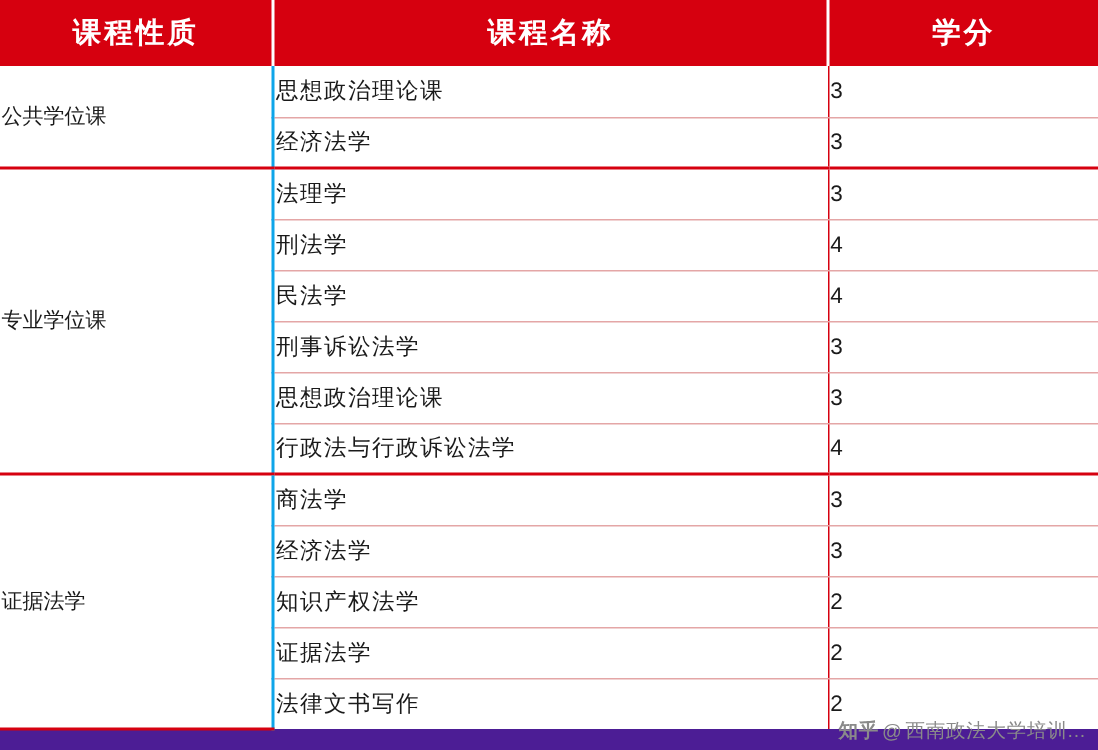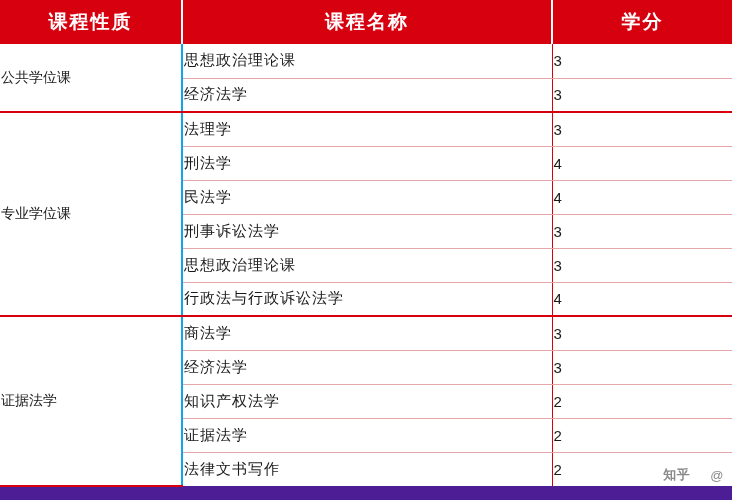--- a/index.html
+++ b/index.html
@@ -72,27 +72,27 @@
   tbody td.name {
     letter-spacing: 1px;
   }
   tbody td.credit {
     font-size: 15px;
   }
 
   .watermark {
     position: absolute;
     right: 8px;
-    bottom: 16px;
+    bottom: 4px;
     font-size: 13px;
     color: #8a8a8a;
     letter-spacing: 0.5px;
     display: flex;
     align-items: center;
-    gap: 20px;
+    gap: 2px;
     white-space: nowrap;
   }
   .watermark .zhihu {
     color: #8a8a8a;
     font-weight: bold;
   }
   .watermark .at {
     color: #8a8a8a;
   }
 </style>
@@ -171,14 +171,15 @@
       <tr>
         <td class="name">法律文书写作</td>
         <td class="credit">2</td>
       </tr>
     </tbody>
   </table>
 
   <div class="watermark">
     <span class="zhihu">知乎</span>
     <span class="at">@</span>
+    <span>西南政法大学培训...</span>
   </div>
 </div>
 
 </body></html>

